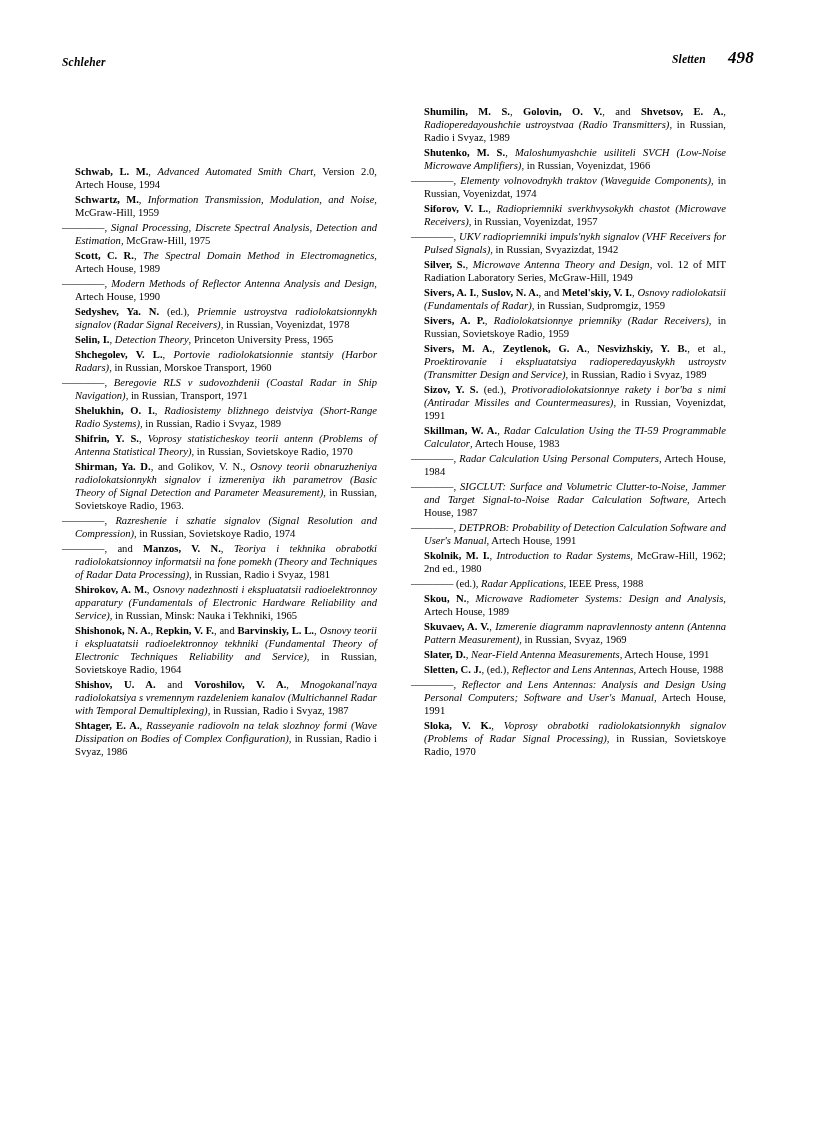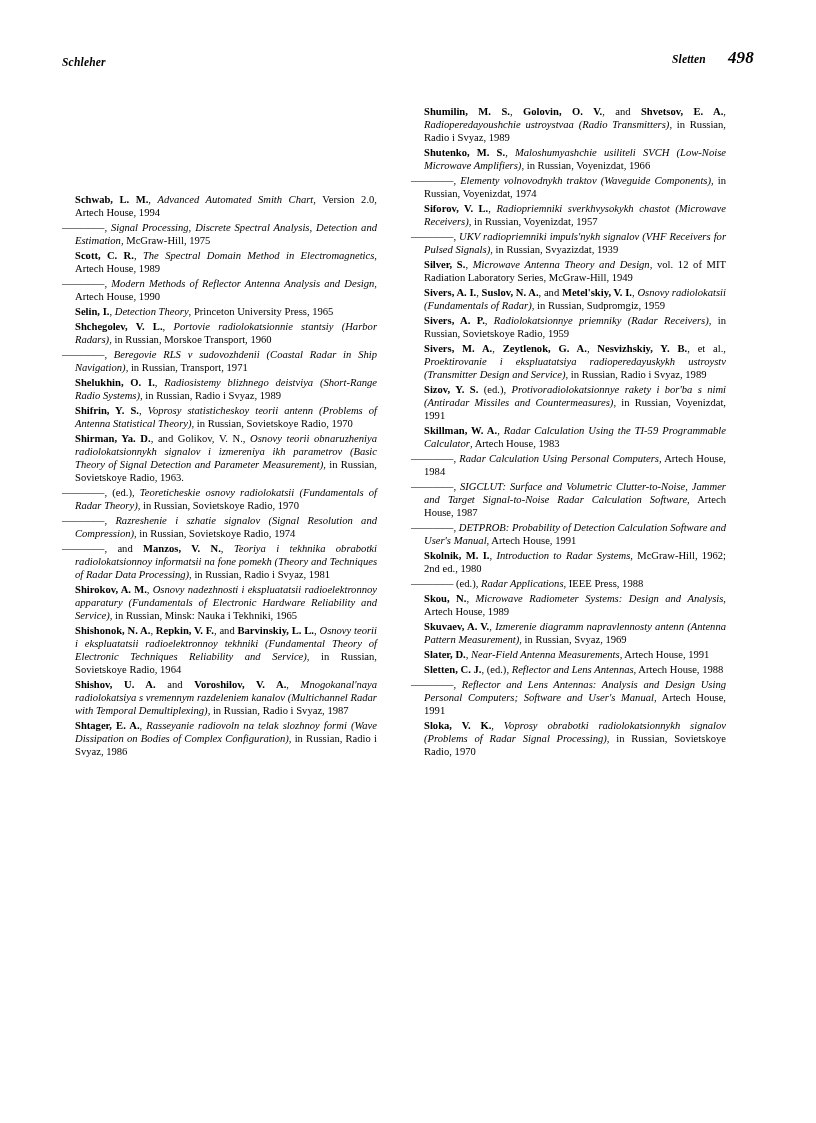--- a/index.html
+++ b/index.html
@@ -75,43 +75,44 @@
     <div class="left">Schleher</div>
     <div class="right">
       <span>Sletten</span>
       <span class="pagenum">498</span>
     </div>
   </div>
 
   <div class="columns">
     <div class="col" id="col-left">
         <div class="entry"><b class="hang">Schwab, L. M.</b><span>, </span><i>Advanced Automated Smith Chart</i><span>, Version 2.0, Artech House, 1994</span></div>
+        <div class="entry"><b class="hang">Schwartz, M.</b><span>, </span><i>Information Transmission, Modulation, and Noise</i><span>, McGraw-Hill, 1959</span></div>
         <div class="entry"><span class="hang">————, </span><i>Signal Processing, Discrete Spectral Analysis, Detection and Estimation</i><span>, McGraw-Hill, 1975</span></div>
         <div class="entry"><b class="hang">Scott, C. R.</b><span>, </span><i>The Spectral Domain Method in Electromagnetics</i><span>, Artech House, 1989</span></div>
         <div class="entry"><span class="hang">————, </span><i>Modern Methods of Reflector Antenna Analysis and Design</i><span>, Artech House, 1990</span></div>
+        <div class="entry"><b class="hang">Sedyshev, Ya. N.</b><span> (ed.), </span><i>Priemnie ustroystva radiolokatsionnykh signalov (Radar Signal Receivers)</i><span>, in Russian, Voyenizdat, 1978</span></div>
         <div class="entry"><b class="hang">Selin, I.</b><span>, </span><i>Detection Theory</i><span>, Princeton University Press, 1965</span></div>
         <div class="entry"><b class="hang">Shchegolev, V. L.</b><span>, </span><i>Portovie radiolokatsionnie stantsiy (Harbor Radars)</i><span>, in Russian, Morskoe Transport, 1960</span></div>
         <div class="entry"><span class="hang">————, </span><i>Beregovie RLS v sudovozhdenii (Coastal Radar in Ship Navigation)</i><span>, in Russian, Transport, 1971</span></div>
         <div class="entry"><b class="hang">Shelukhin, O. I.</b><span>, </span><i>Radiosistemy blizhnego deistviya (Short-Range Radio Systems)</i><span>, in Russian, Radio i Svyaz, 1989</span></div>
         <div class="entry"><b class="hang">Shifrin, Y. S.</b><span>, </span><i>Voprosy statisticheskoy teorii antenn (Problems of Antenna Statistical Theory)</i><span>, in Russian, Sovietskoye Radio, 1970</span></div>
         <div class="entry"><b class="hang">Shirman, Ya. D.</b><span>, and Golikov, V. N., </span><i>Osnovy teorii obnaruzheniya radiolokatsionnykh signalov i izmereniya ikh parametrov (Basic Theory of Signal Detection and Parameter Measurement)</i><span>, in Russian, Sovietskoye Radio, 1963.</span></div>
-        <div class="entry"><span class="hang">————, (ed.), </span><i>Teoreticheskie osnovy radiolokatsii (Fundamentals of Radar Theory)</i><span>, in Russian, Sovietskoye Radio, 1970</span></div>
         <div class="entry"><span class="hang">————, </span><i>Razreshenie i szhatie signalov (Signal Resolution and Compression)</i><span>, in Russian, Sovietskoye Radio, 1974</span></div>
         <div class="entry"><span class="hang">————, and </span><b>Manzos, V. N.</b><span>, </span><i>Teoriya i tekhnika obrabotki radiolokatsionnoy informatsii na fone pomekh (Theory and Techniques of Radar Data Processing)</i><span>, in Russian, Radio i Svyaz, 1981</span></div>
         <div class="entry"><b class="hang">Shirokov, A. M.</b><span>, </span><i>Osnovy nadezhnosti i ekspluatatsii radioelektronnoy apparatury (Fundamentals of Electronic Hardware Reliability and Service)</i><span>, in Russian, Minsk: Nauka i Tekhniki, 1965</span></div>
         <div class="entry"><b class="hang">Shishonok, N. A.</b><span>, </span><b>Repkin, V. F.</b><span>, and </span><b>Barvinskiy, L. L.</b><span>, </span><i>Osnovy teorii i ekspluatatsii radioelektronnoy tekhniki (Fundamental Theory of Electronic Techniques Reliability and Service)</i><span>, in Russian, Sovietskoye Radio, 1964</span></div>
         <div class="entry"><b class="hang">Shishov, U. A.</b><span> and </span><b>Voroshilov, V. A.</b><span>, </span><i>Mnogokanal'naya radiolokatsiya s vremennym razdeleniem kanalov (Multichannel Radar with Temporal Demultiplexing)</i><span>, in Russian, Radio i Svyaz, 1987</span></div>
         <div class="entry"><b class="hang">Shtager, E. A.</b><span>, </span><i>Rasseyanie radiovoln na telak slozhnoy formi (Wave Dissipation on Bodies of Complex Configuration)</i><span>, in Russian, Radio i Svyaz, 1986</span></div>
       </div>
     <div class="col" id="col-right">
         <div class="entry"><b class="hang">Shumilin, M. S.</b><span>, </span><b>Golovin, O. V.</b><span>, and </span><b>Shvetsov, E. A.</b><span>, </span><i>Radioperedayoushchie ustroystvaa (Radio Transmitters)</i><span>, in Russian, Radio i Svyaz, 1989</span></div>
         <div class="entry"><b class="hang">Shutenko, M. S.</b><span>, </span><i>Maloshumyashchie usiliteli SVCH (Low-Noise Microwave Amplifiers)</i><span>, in Russian, Voyenizdat, 1966</span></div>
         <div class="entry"><span class="hang">————, </span><i>Elementy volnovodnykh traktov (Waveguide Components)</i><span>, in Russian, Voyenizdat, 1974</span></div>
         <div class="entry"><b class="hang">Siforov, V. L.</b><span>, </span><i>Radiopriemniki sverkhvysokykh chastot (Microwave Receivers)</i><span>, in Russian, Voyenizdat, 1957</span></div>
-        <div class="entry"><span class="hang">————, </span><i>UKV radiopriemniki impuls'nykh signalov (VHF Receivers for Pulsed Signals)</i><span>, in Russian, Svyazizdat, 1939</span></div>
+        <div class="entry"><span class="hang">————, </span><i>UKV radiopriemniki impuls'nykh signalov (VHF Receivers for Pulsed Signals)</i><span>, in Russian, Svyazizdat, 1942</span></div>
         <div class="entry"><b class="hang">Silver, S.</b><span>, </span><i>Microwave Antenna Theory and Design</i><span>, vol. 12 of MIT Radiation Laboratory Series, McGraw-Hill, 1949</span></div>
         <div class="entry"><b class="hang">Sivers, A. I.</b><span>, </span><b>Suslov, N. A.</b><span>, and </span><b>Metel'skiy, V. I.</b><span>, </span><i>Osnovy radiolokatsii (Fundamentals of Radar)</i><span>, in Russian, Sudpromgiz, 1959</span></div>
         <div class="entry"><b class="hang">Sivers, A. P.</b><span>, </span><i>Radiolokatsionnye priemniky (Radar Receivers)</i><span>, in Russian, Sovietskoye Radio, 1959</span></div>
         <div class="entry"><b class="hang">Sivers, M. A.</b><span>, </span><b>Zeytlenok, G. A.</b><span>, </span><b>Nesvizhskiy, Y. B.</b><span>, et al., </span><i>Proektirovanie i ekspluatatsiya radioperedayuskykh ustroystv (Transmitter Design and Service)</i><span>, in Russian, Radio i Svyaz, 1989</span></div>
         <div class="entry"><b class="hang">Sizov, Y. S.</b><span> (ed.), </span><i>Protivoradiolokatsionnye rakety i bor'ba s nimi (Antiradar Missiles and Countermeasures)</i><span>, in Russian, Voyenizdat, 1991</span></div>
         <div class="entry"><b class="hang">Skillman, W. A.</b><span>, </span><i>Radar Calculation Using the TI-59 Programmable Calculator</i><span>, Artech House, 1983</span></div>
         <div class="entry"><span class="hang">————, </span><i>Radar Calculation Using Personal Computers</i><span>, Artech House, 1984</span></div>
         <div class="entry"><span class="hang">————, </span><i>SIGCLUT: Surface and Volumetric Clutter-to-Noise, Jammer and Target Signal-to-Noise Radar Calculation Software</i><span>, Artech House, 1987</span></div>
         <div class="entry"><span class="hang">————, </span><i>DETPROB: Probability of Detection Calculation Software and User's Manual</i><span>, Artech House, 1991</span></div>
         <div class="entry"><b class="hang">Skolnik, M. I.</b><span>, </span><i>Introduction to Radar Systems</i><span>, McGraw-Hill, 1962; 2nd ed., 1980</span></div>

